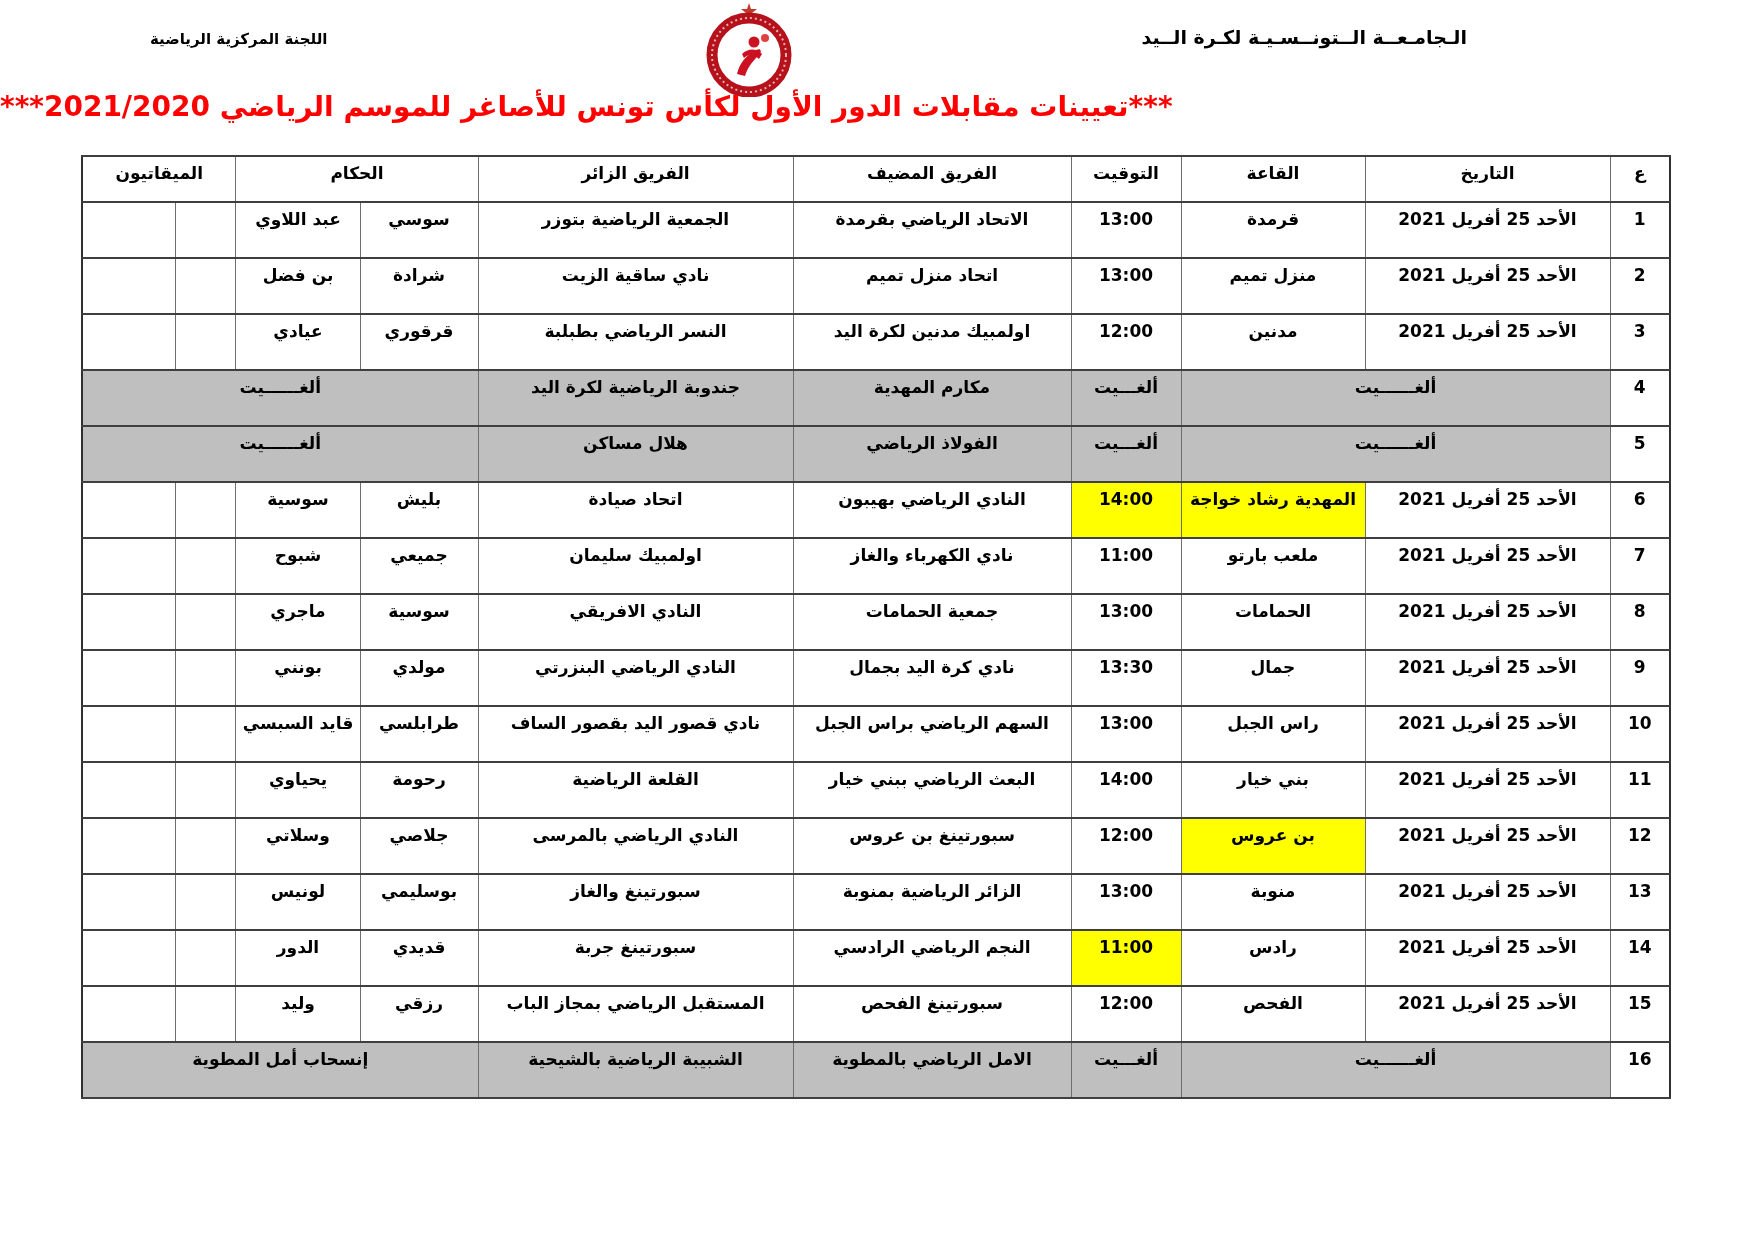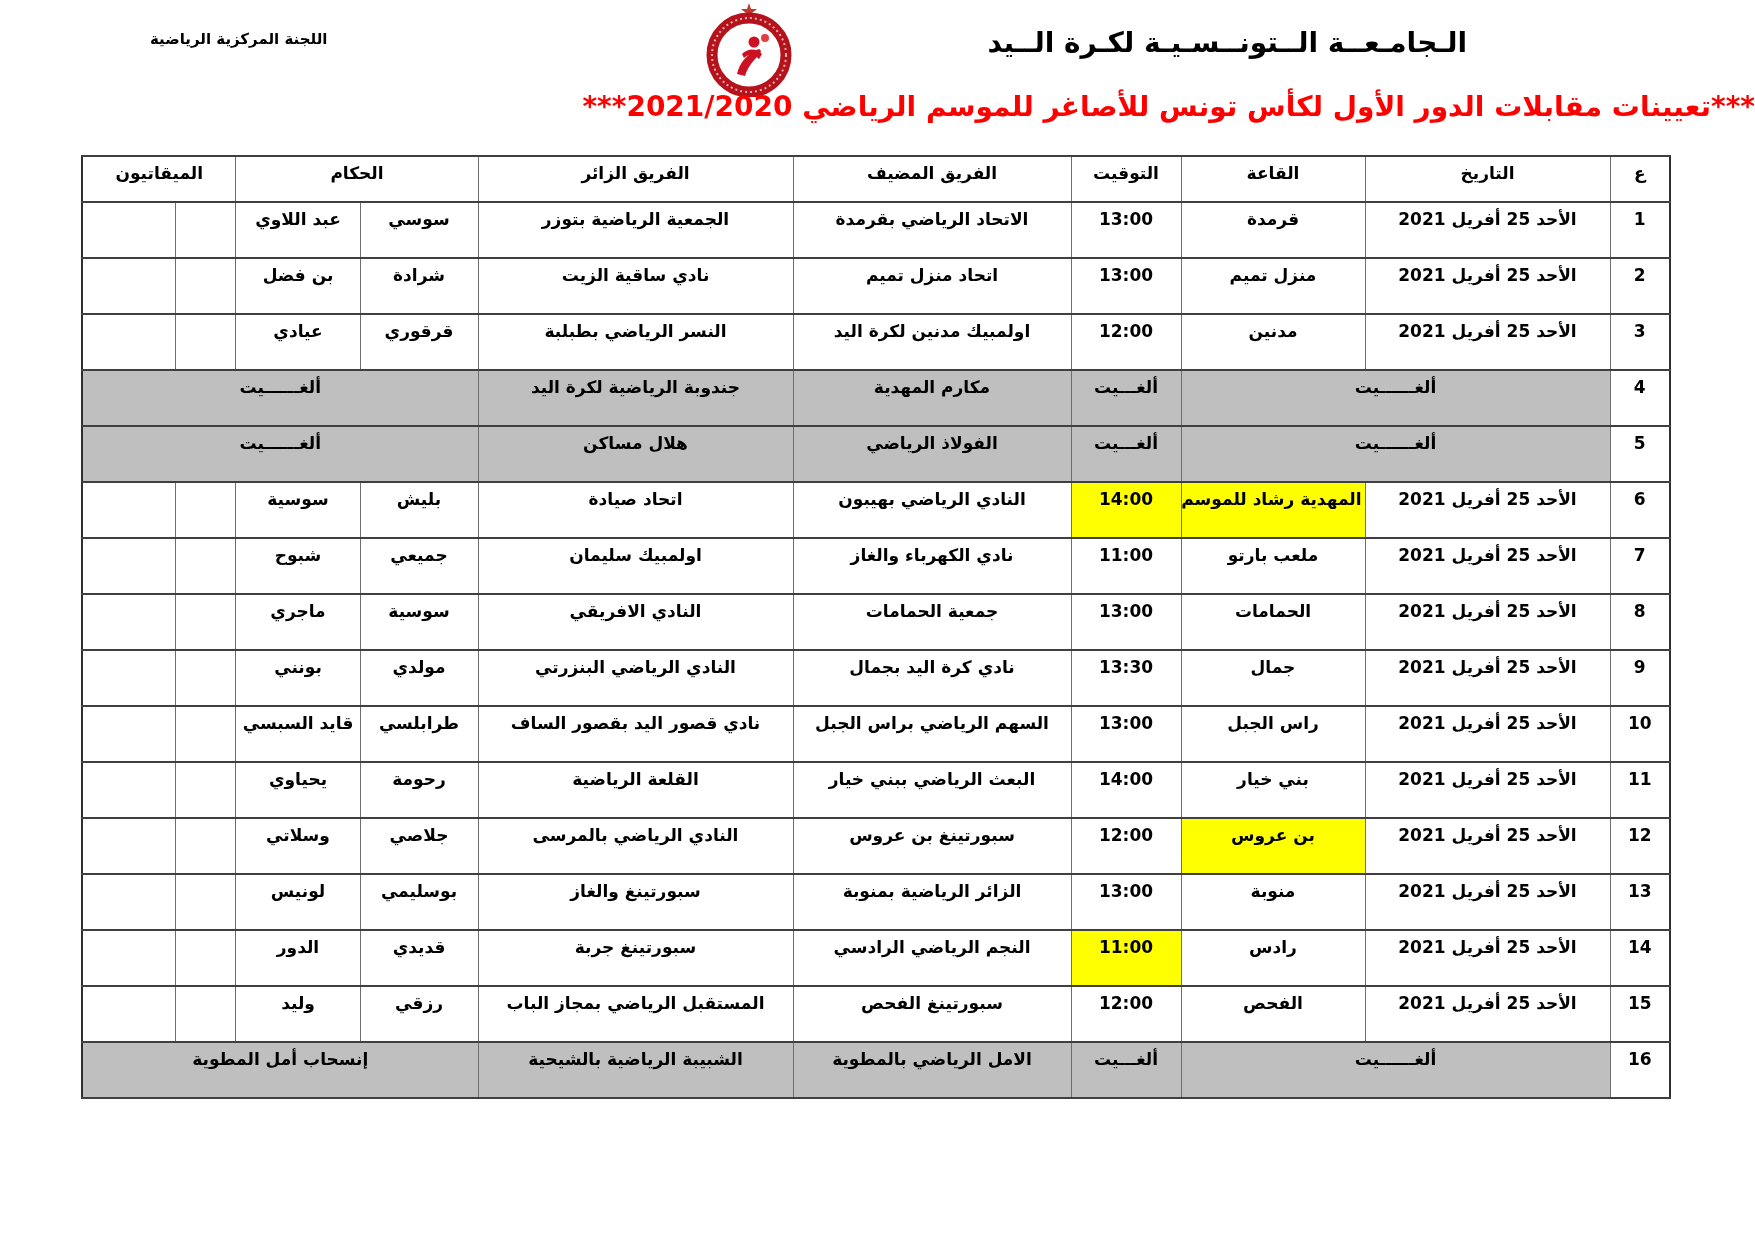--- a/index.html
+++ b/index.html
@@ -9,24 +9,24 @@
     --v-border:#6e6e6e;
     --h-border:#3f3f3f;
   }
   html,body{margin:0;padding:0;}
   body{
     width:1755px;height:1241px;position:relative;
     background:#ffffff;
     font-family:"DejaVu Sans","Liberation Sans",sans-serif;
     font-weight:bold;color:#000;direction:rtl;
   }
-  .org-right{position:absolute;top:26px;right:288px;font-size:28px;letter-spacing:0;}
+  .org-right{position:absolute;top:26px;right:288px;font-size:19px;letter-spacing:0;}
   .org-left{position:absolute;top:30px;left:150px;font-size:15px;}
   .logo{position:absolute;top:2px;left:704px;width:90px;height:95px;}
-  .page-title{position:absolute;top:90px;right:0;left:0;text-align:right;
+  .page-title{position:absolute;top:90px;right:0;left:0;text-align:left;
     color:var(--title-color);font-size:28px;}
   .table-wrap{position:absolute;top:155px;right:84px;}
   table.sched{border-collapse:collapse;table-layout:fixed;width:1588px;
     border:2px solid #2f2f2f;}
   table.sched th, table.sched td{
     border-left:1px solid var(--v-border);
     border-right:1px solid var(--v-border);
     border-top:2px solid var(--h-border);
     border-bottom:2px solid var(--h-border);
     vertical-align:top;text-align:center;
@@ -135,21 +135,21 @@
           <td>5</td>
           <td class="cancel" colspan="2">ألغــــــيت</td>
           <td class="cancel timecol">ألغـــيت</td>
           <td class="cancel">الفولاذ الرياضي</td>
           <td class="cancel">هلال مساكن</td>
           <td class="cancel" colspan="4">ألغــــــيت</td>
         </tr>
         <tr>
           <td>6</td>
           <td>الأحد 25 أفريل 2021</td>
-          <td class="hl">المهدية رشاد للموسم</td>
+          <td class="hl">المهدية رشاد خواجة</td>
           <td class="timecol hl">14:00</td>
           <td>النادي الرياضي بهيبون</td>
           <td>اتحاد صيادة</td>
           <td>بليش</td>
           <td>سوسية</td>
           <td></td>
           <td></td>
         </tr>
         <tr>
           <td>7</td>

